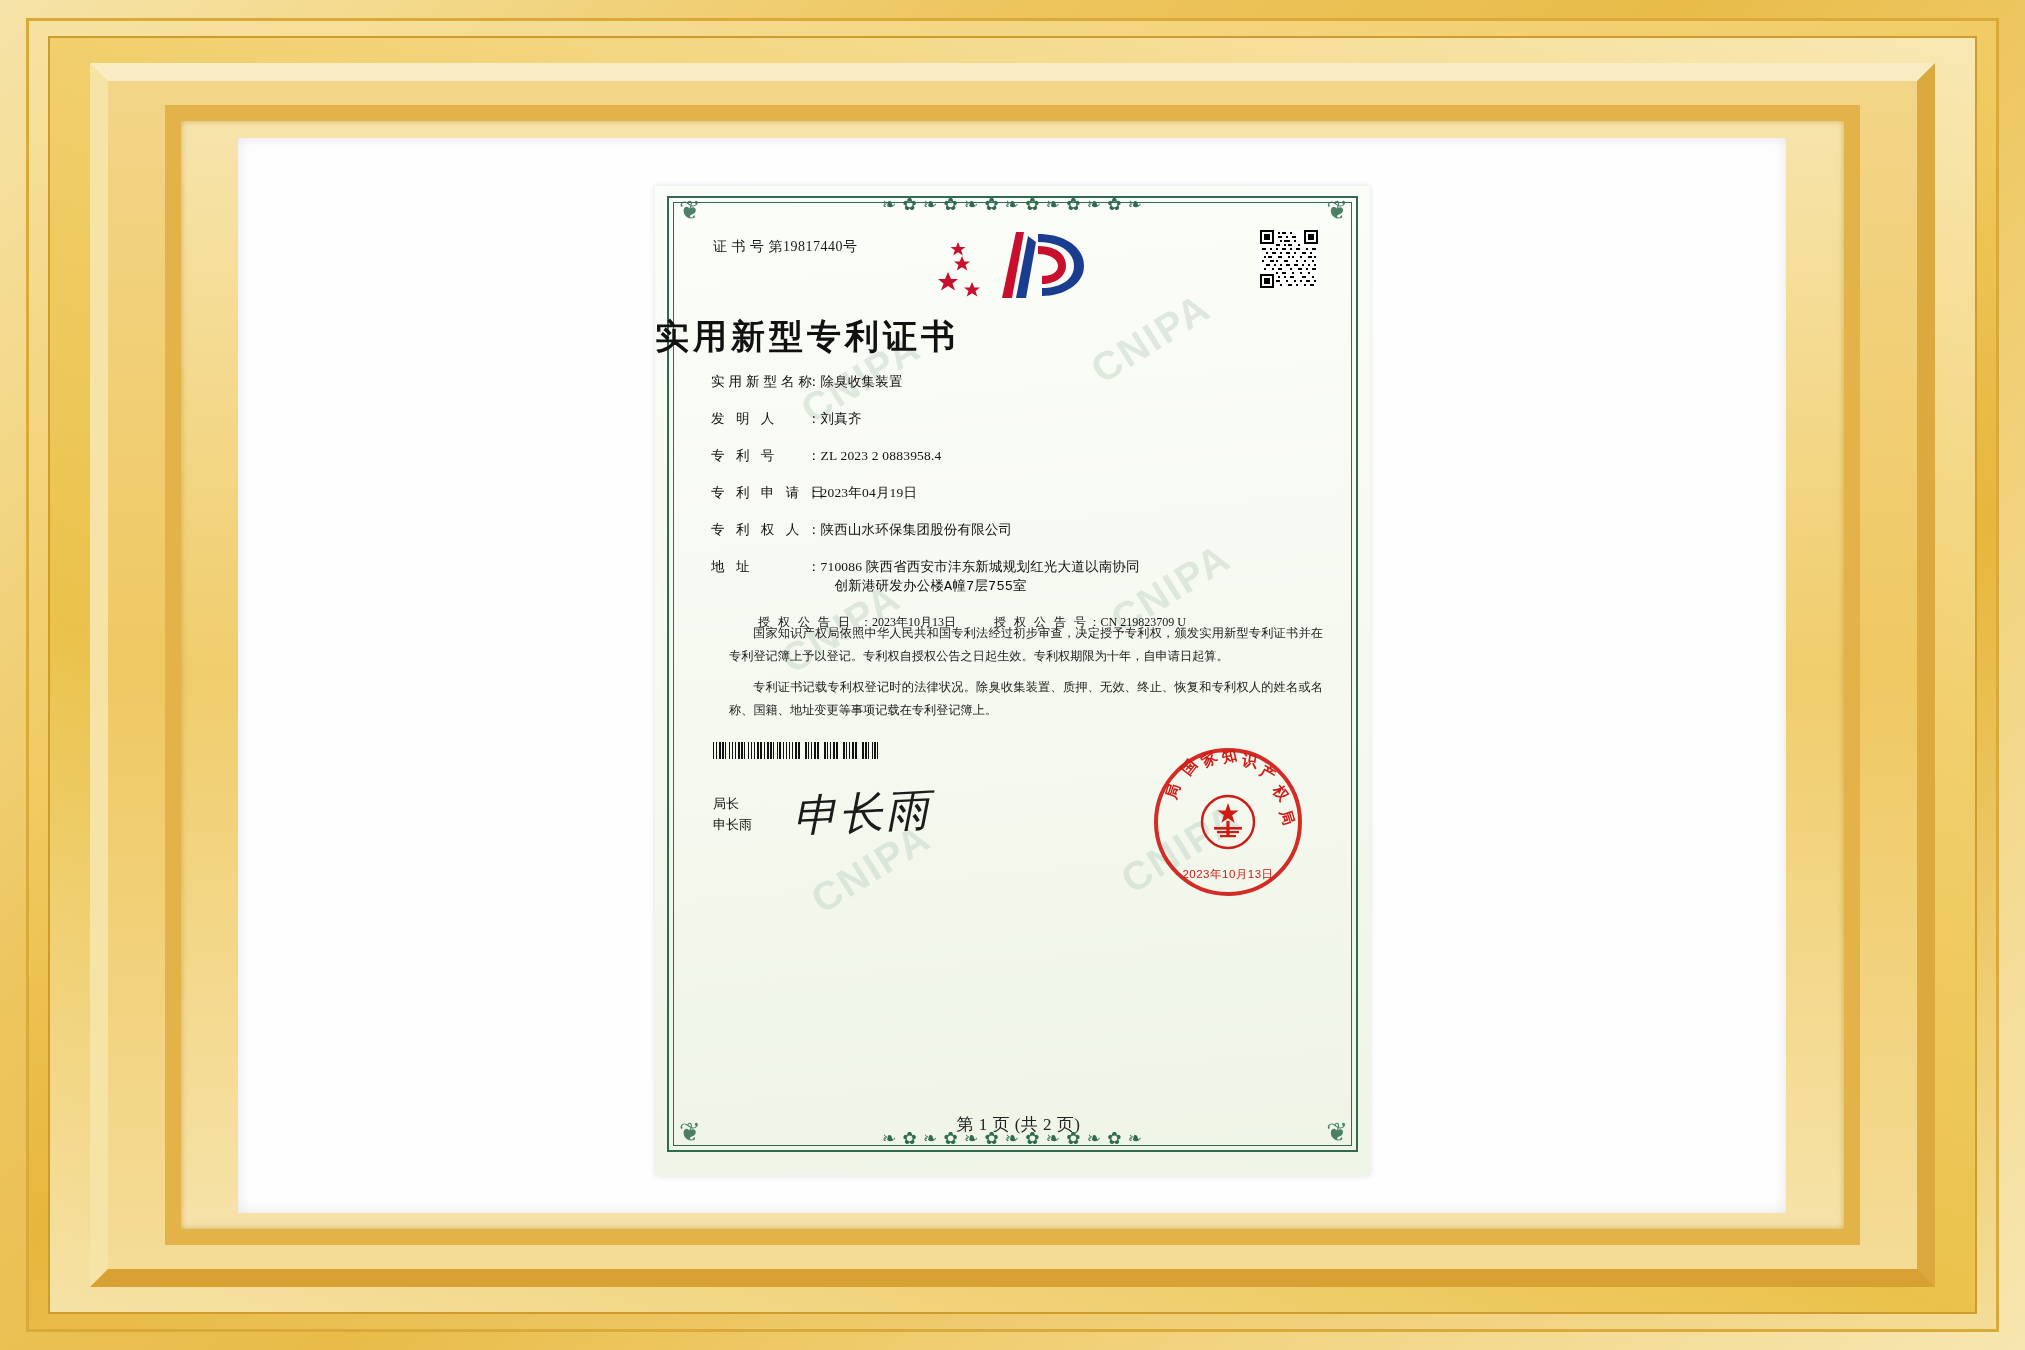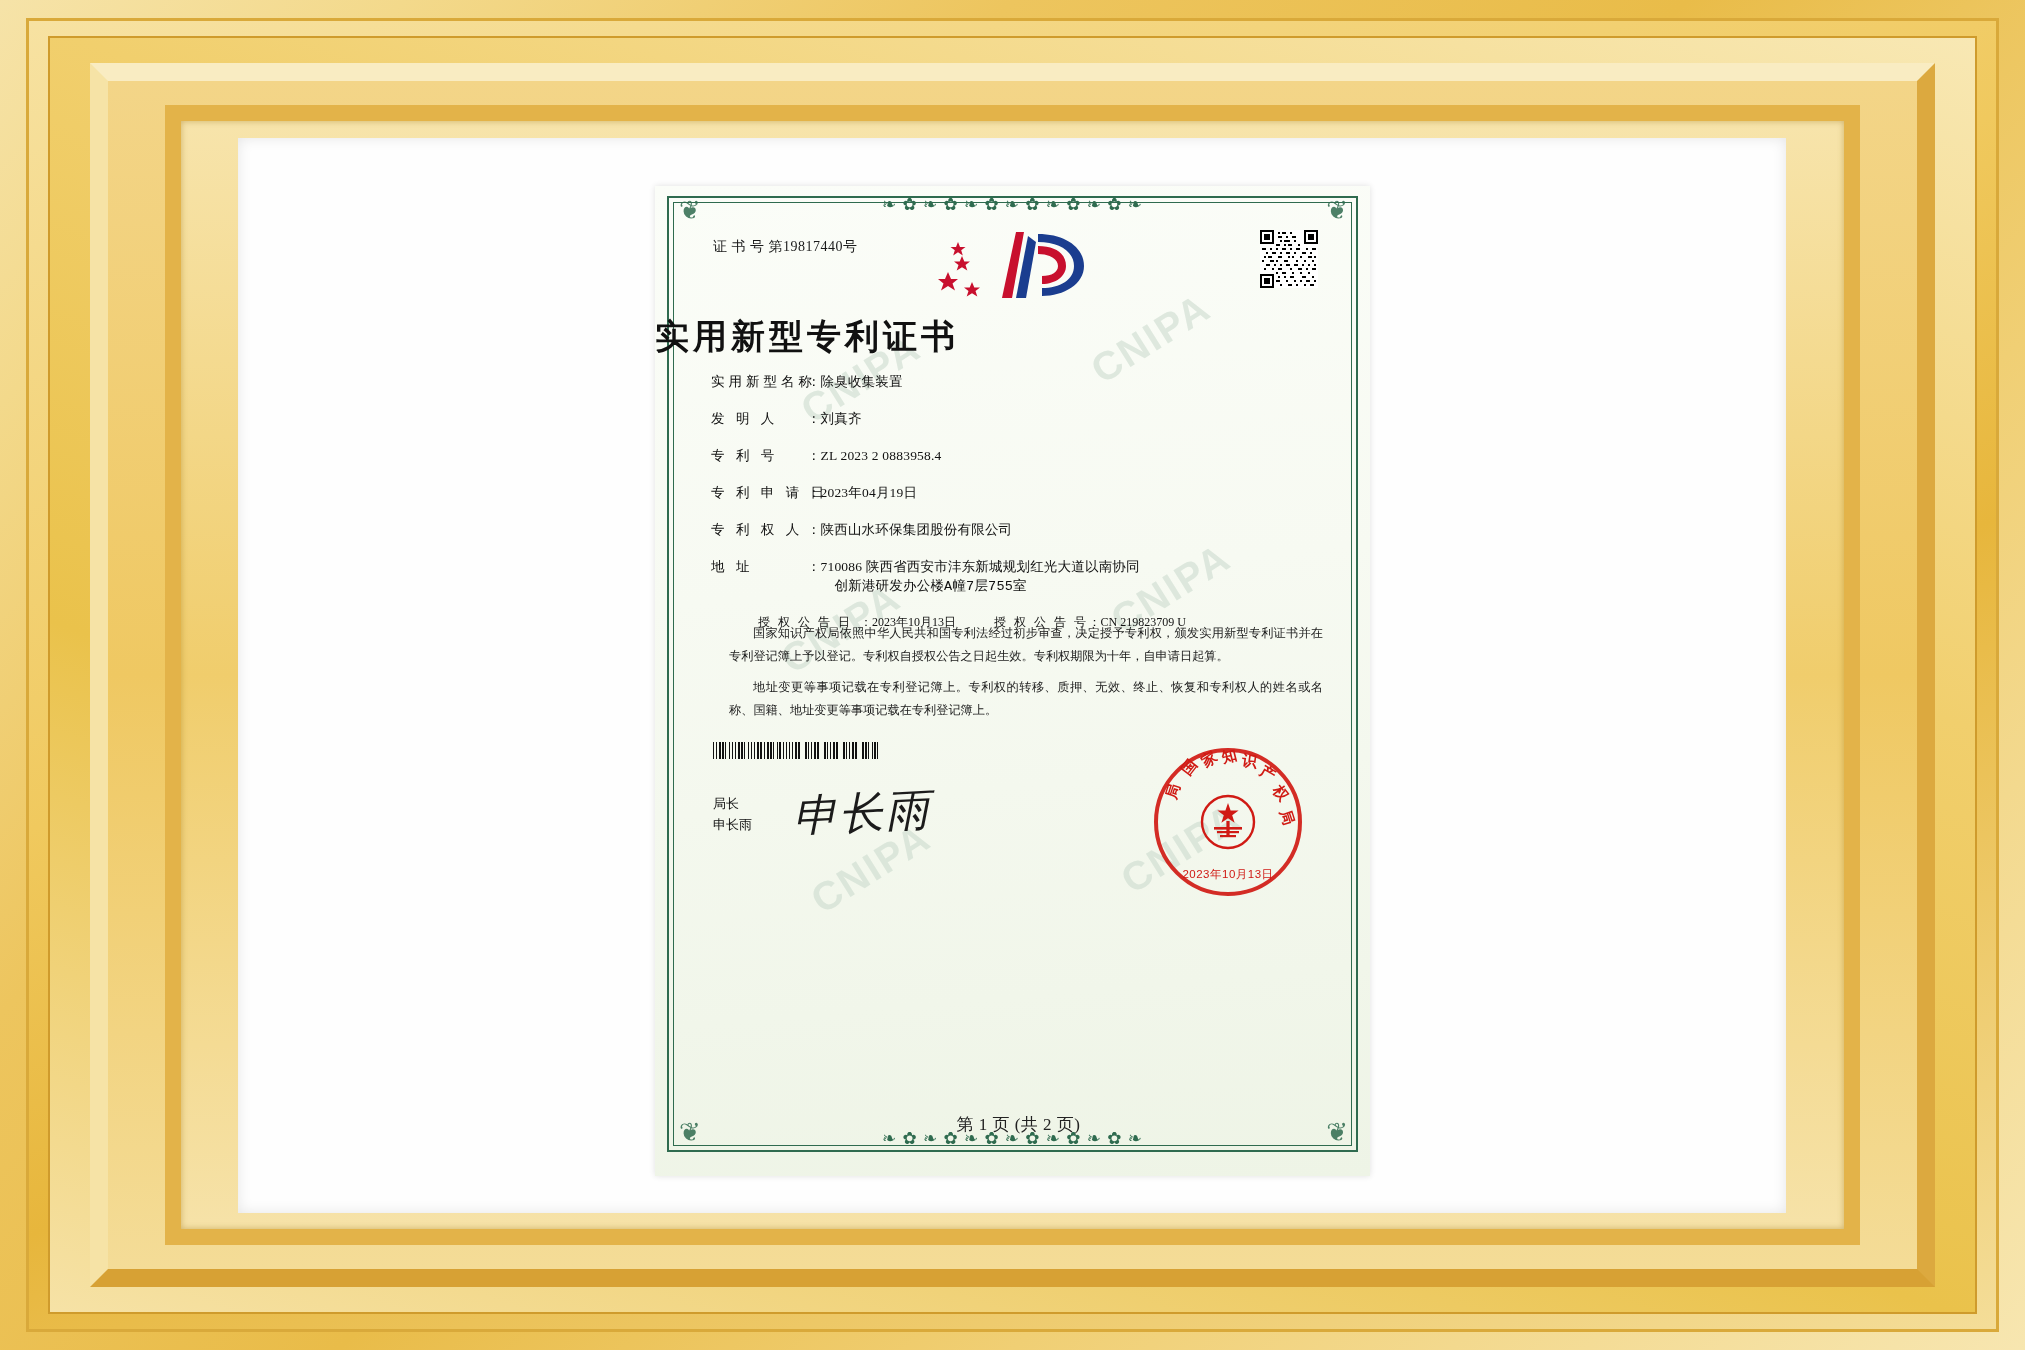--- a/index.html
+++ b/index.html
@@ -503,21 +503,21 @@
       <span>2023年10月13日</span>
       <span class="second-label">授 权 公 告 号</span>
       <span class="f-sep">：</span>
       <span>CN 219823709 U</span>
     </div>
 
   </div>
 
   <div class="paras">
     <p>国家知识产权局依照中华人民共和国专利法经过初步审查，决定授予专利权，颁发实用新型专利证书并在专利登记簿上予以登记。专利权自授权公告之日起生效。专利权期限为十年，自申请日起算。</p>
-    <p>地址变更等事项记载在专利登记簿上。专利权的转移、质押、无效、终止、恢复和专利权人的姓名或名称、国籍、地址变更等事项记载在专利登记簿上。</p>
+    <p>专利证书记载专利权登记时的法律状况。除臭收集装置、质押、无效、终止、恢复和专利权人的姓名或名称、国籍、地址变更等事项记载在专利登记簿上。</p>
   </div>
 
   <div class="barcode"></div>
 
   <div class="sig-block">
     <div>局长</div>
     <div>申长雨</div>
   </div>
   <div class="signature">申长雨</div>
 

